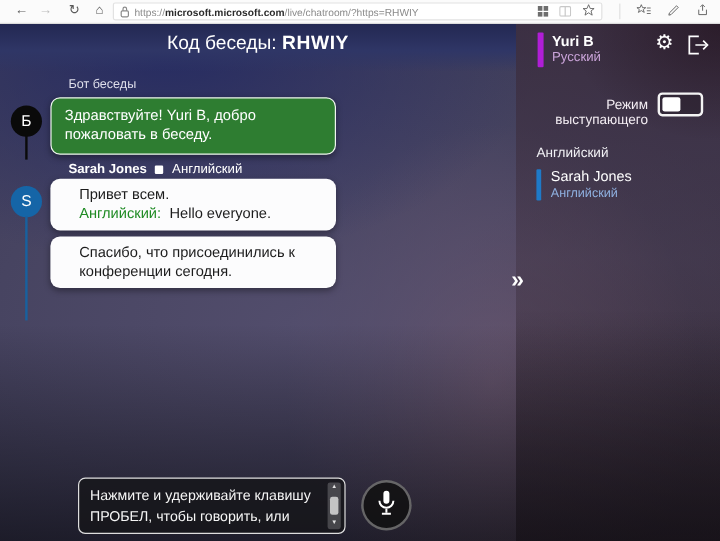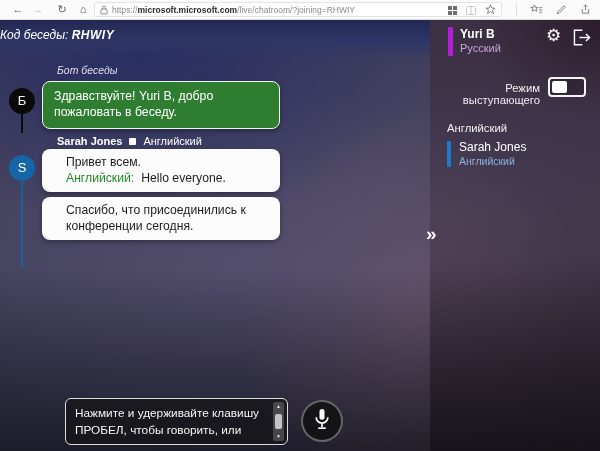--- a/index.html
+++ b/index.html
@@ -51,27 +51,27 @@
   }
   .sidebar-bg {
     position:absolute; left:430px; top:0; width:170px; height:431px;
     background-image:
       linear-gradient(180deg, rgba(12,10,16,0) 55%, rgba(8,6,10,0.55) 100%),
       radial-gradient(ellipse 180px 140px at 100% 0%, rgba(32,16,26,0.6), rgba(32,16,26,0) 70%),
       linear-gradient(180deg, rgba(58,42,58,0.72), rgba(64,50,66,0.48) 45%, rgba(52,42,54,0.6) 100%);
   }
 
   .room-header {
-    position:absolute; left:0; top:8px; width:430px; text-align:left;
-    color:#ffffff; font-size:12px;font-style:italic;
+    position:absolute; left:0; top:8px; width:430px; text-align:center;
+    color:#ffffff; font-size:16px;
   }
   .room-header .code { font-weight:bold; letter-spacing:0.5px; }
 
   
-  .chat-label { position:absolute; color:#dfdfeb; font-size:10.5px;font-style:italic; }
+  .chat-label { position:absolute; color:#dfdfeb; font-size:10.5px; }
   .bot-label  { left:57px; top:44px; }
   .avatar {
     position:absolute; width:26px; height:26px; border-radius:50%;
     color:#fff; font-size:13px; line-height:26px; text-align:center;
   }
   .bot-avatar { left:9px; top:68px; background:#0a0a0a; }
   .bot-stick  { position:absolute; left:21px; top:93px; width:2px; height:20px; background:#0a0a0a; }
   .s-avatar   { left:9px; top:135px; background:#1565a7; }
   .s-stick    { position:absolute; left:21px; top:160px; width:2px; height:87px; background:#18619e; }
 
@@ -160,21 +160,21 @@
     <span class="nav-btn refresh">↻</span>
     <span class="nav-btn home">⌂</span>
 
     <div class="address-bar">
       <span class="lock">
         <svg width="8" height="10" viewBox="0 0 8 10">
             <rect x="1" y="4" width="6" height="5" rx="1" fill="none" stroke="#8a8a8a"></rect>
             <path d="M2.5 4 V2.5 a1.5 1.5 0 0 1 3 0 V4" fill="none" stroke="#8a8a8a"></path>
           </svg>
       </span>
-      <span class="url"><span class="prefix">https://</span><span class="domain">microsoft.microsoft.com</span><span class="path">/live/chatroom/?joining=RHWIY</span></span>
+      <span class="url"><span class="prefix">https://</span><span class="domain">microsoft.microsoft.com</span><span class="path">/live/chatroom/?https=RHWIY</span></span>
       <span class="bar-icons">
         <span>
           <svg width="9" height="9">
               <rect x="0" y="0" width="4" height="4" fill="#6e6e6e"></rect>
               <rect x="5" y="0" width="4" height="4" fill="#6e6e6e"></rect>
               <rect x="0" y="5" width="4" height="4" fill="#6e6e6e"></rect>
               <rect x="5" y="5" width="4" height="4" fill="#6e6e6e"></rect>
             </svg>
         </span>
         <span>

